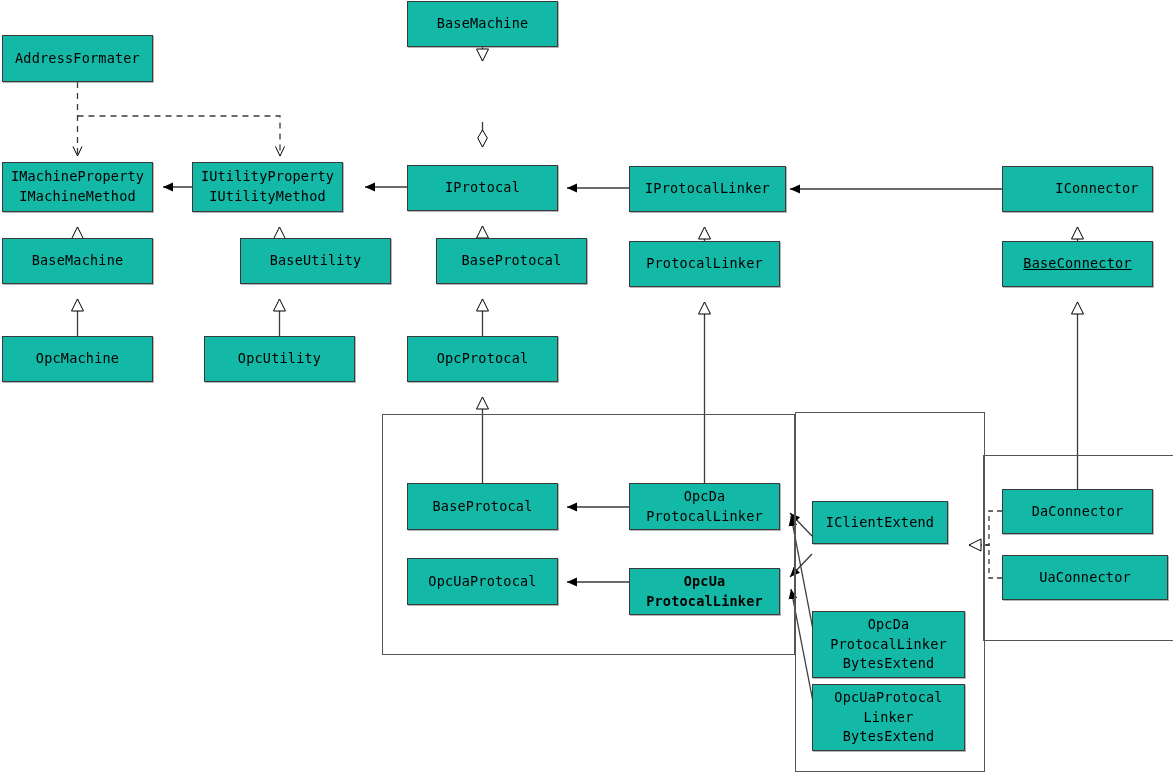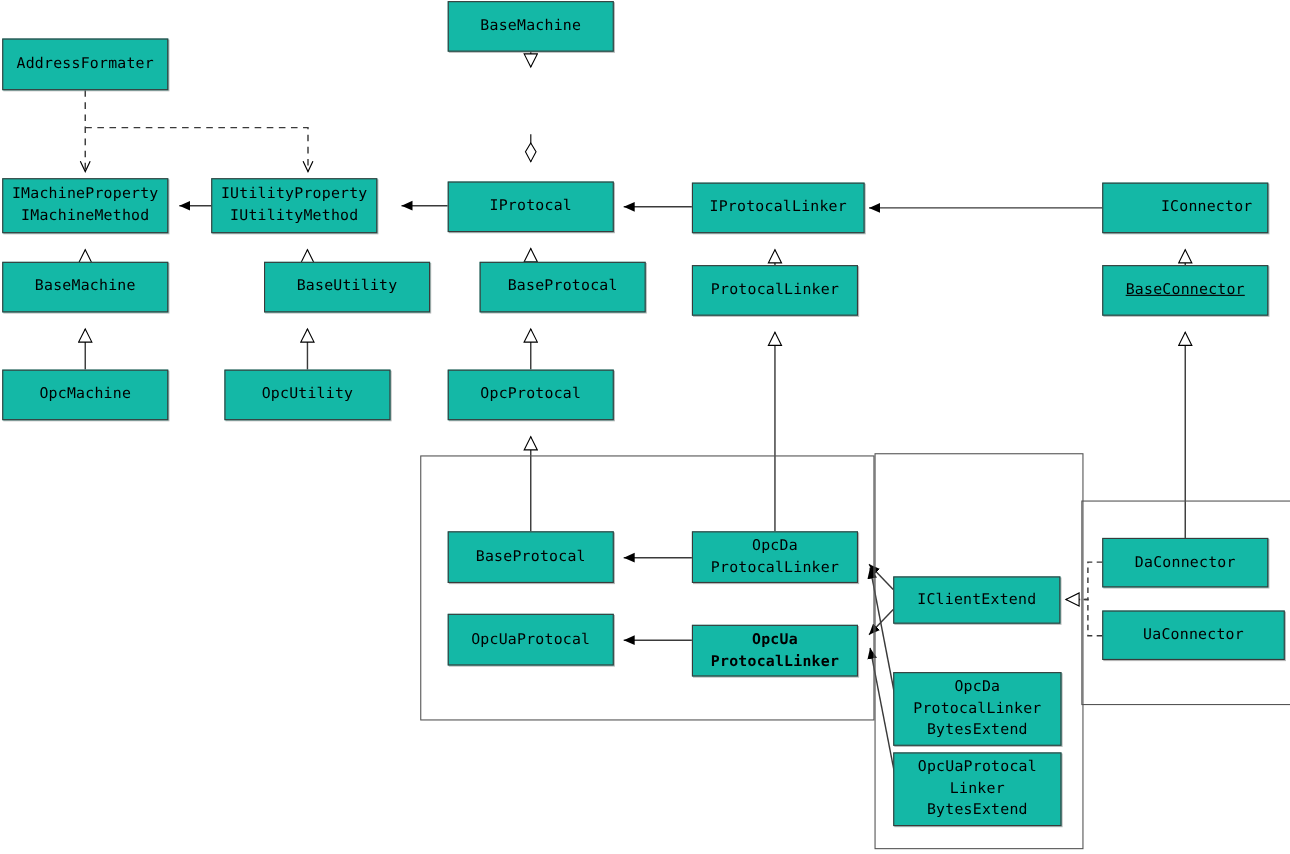--- a/index.html
+++ b/index.html
@@ -155,21 +155,21 @@
   <div class="node" style="left:407px; top:483px; width:151px; height:47px;">BaseProtocal</div>
 
   <div class="node" style="left:407px; top:558px; width:151px; height:47px;">OpcUaProtocal</div>
 
   <div class="node" style="left:629px; top:483px; width:151px; height:47px;">OpcDa
 ProtocalLinker</div>
 
   <div class="node" style="left:629px; top:568px; width:151px; height:47px;font-weight:bold;">OpcUa
 ProtocalLinker</div>
 
-  <div class="node" style="left:812px; top:524px; width:152px; height:43px;">IClientExtend</div>
+  <div class="node" style="left:812px; top:501px; width:136px; height:43px;">IClientExtend</div>
 
   <div class="node" style="left:1002px; top:489px; width:151px; height:45px;">DaConnector</div>
 
   <div class="node" style="left:1002px; top:555px; width:166px; height:45px;">UaConnector</div>
 
   <div class="node" style="left:812px; top:611px; width:153px; height:67px;">OpcDa
 ProtocalLinker
 BytesExtend</div>
 
   <div class="node" style="left:812px; top:684px; width:153px; height:67px;">OpcUaProtocal

